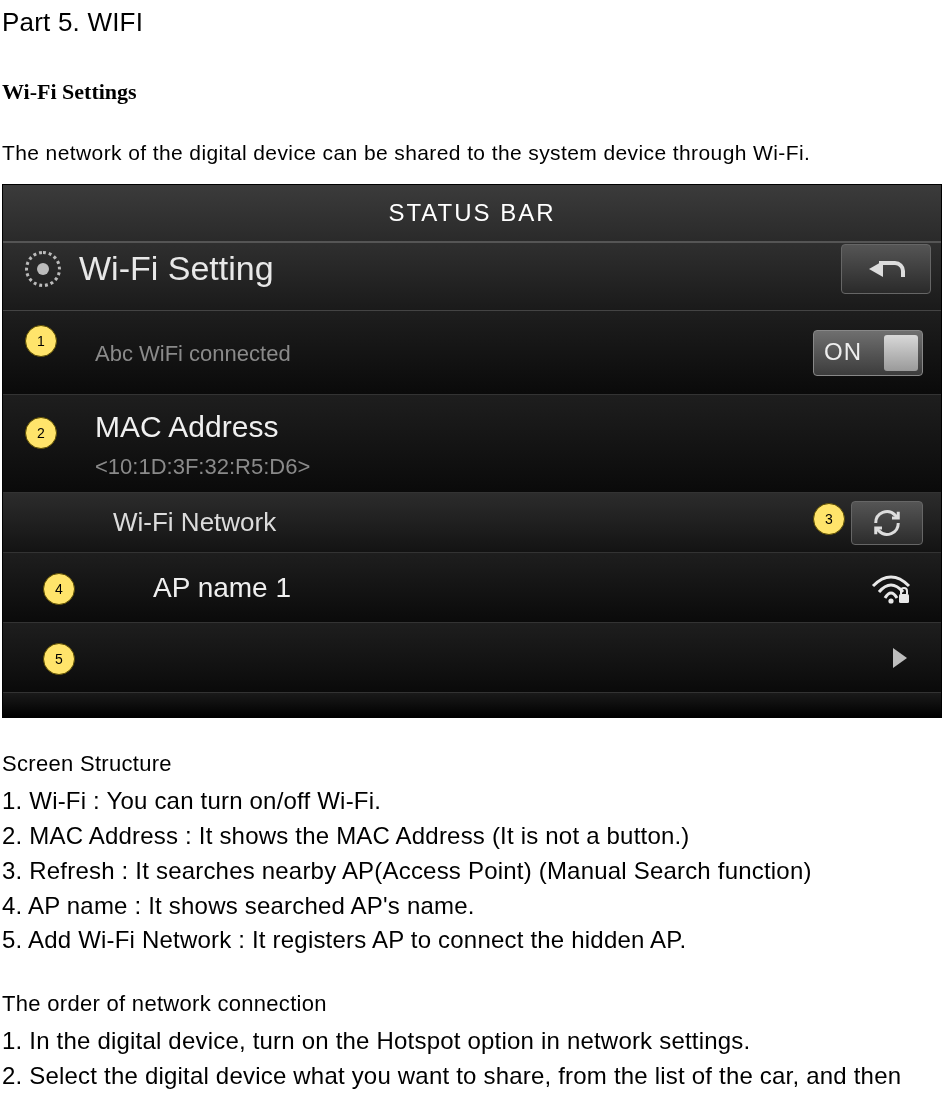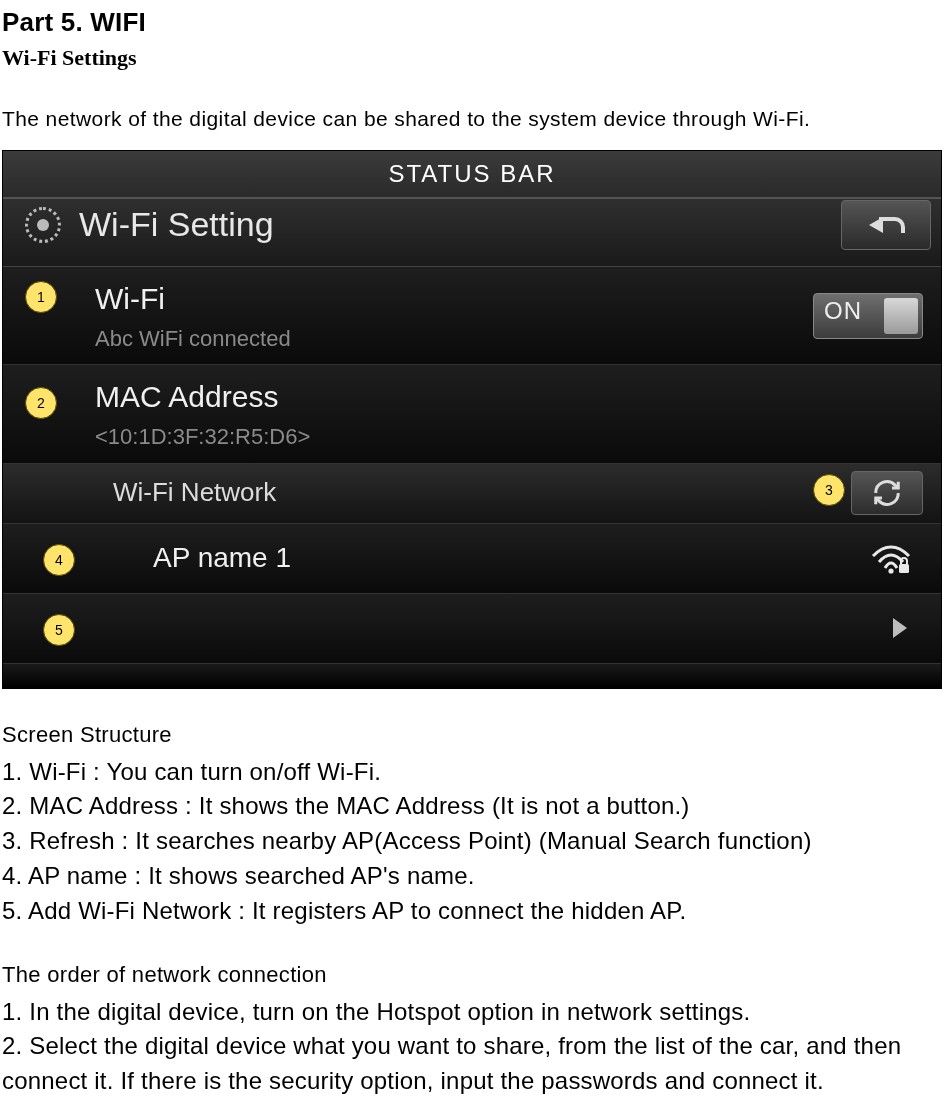--- a/index.html
+++ b/index.html
@@ -6,21 +6,22 @@
   body {
     background: #ffffff;
     font-family: Verdana, Geneva, sans-serif;
     color: #000;
     line-height: 1.45;
     padding: 4px 2px 40px 2px;
     width: 948px;
   }
   h1.part-title {
     font-size: 26px;
-    font-weight: 700;
+    font-weight: 400;
+    margin-bottom: 34px;
     letter-spacing: 0.2px;
     font-family: Arial, sans-serif;
   }
   h2.section-title {
     font-size: 22px;
     font-weight: 700;
     margin-bottom: 30px;
     font-family: Liberation Serif, serif;
   }
   p.intro {
@@ -30,21 +31,21 @@
   }
   .screenshot {
     width: 940px;
     border: 1px solid #000;
     background: #000;
     color: #fff;
     font-family: Arial, Helvetica, sans-serif;
   }
   .status-bar {
     background: linear-gradient(#3b3b3b,#2a2a2a);
-    height: 48px;
+    height: 58px;
     display: flex;
     align-items: center;
     justify-content: center;
     font-size: 24px;
     letter-spacing: 2px;
     font-weight: 500;
     border-bottom: 2px solid #555;
   }
   .header-row {
     background: linear-gradient(#2f2f2f,#1a1a1a);
@@ -166,21 +167,21 @@
   .on-toggle {
     position:absolute;
     right:18px;
     top:50%;
     transform:translateY(-50%);
     width:110px; height:46px;
     background: linear-gradient(#6f6f6f,#3c3c3c);
     border:1px solid #888;
     border-radius:4px;
     display:flex;
-    align-items:flex-start;
+    align-items:center;
     padding:0 10px;
     color:#eee;
     font-size:24px;
     letter-spacing:1px;
   }
   .on-toggle::after{
     content:"";
     position:absolute;
     right:4px; top:4px;
     width:34px; height:36px;
@@ -243,21 +244,20 @@
   <div class="header-row">
     <span class="gear-icon"></span>
     <span class="header-title">Wi-Fi Setting</span>
     <div class="back-button">
       <span class="back-icon"></span>
     </div>
   </div>
 
   <div class="row" style="min-height:84px;">
     <span class="circle" style="left:22px; top:14px;">1</span>
-    <span class="big">Wi-Fi</span>
     <span class="sub">Abc WiFi connected</span>
     <div class="on-toggle">
       <span>ON</span>
     </div>
   </div>
 
   <div class="row" style="min-height:84px;">
     <span class="circle" style="left:22px; top:22px;">2</span>
     <span class="big">MAC Address</span>
     <span class="sub">&lt;10:1D:3F:32:R5:D6&gt;</span>

